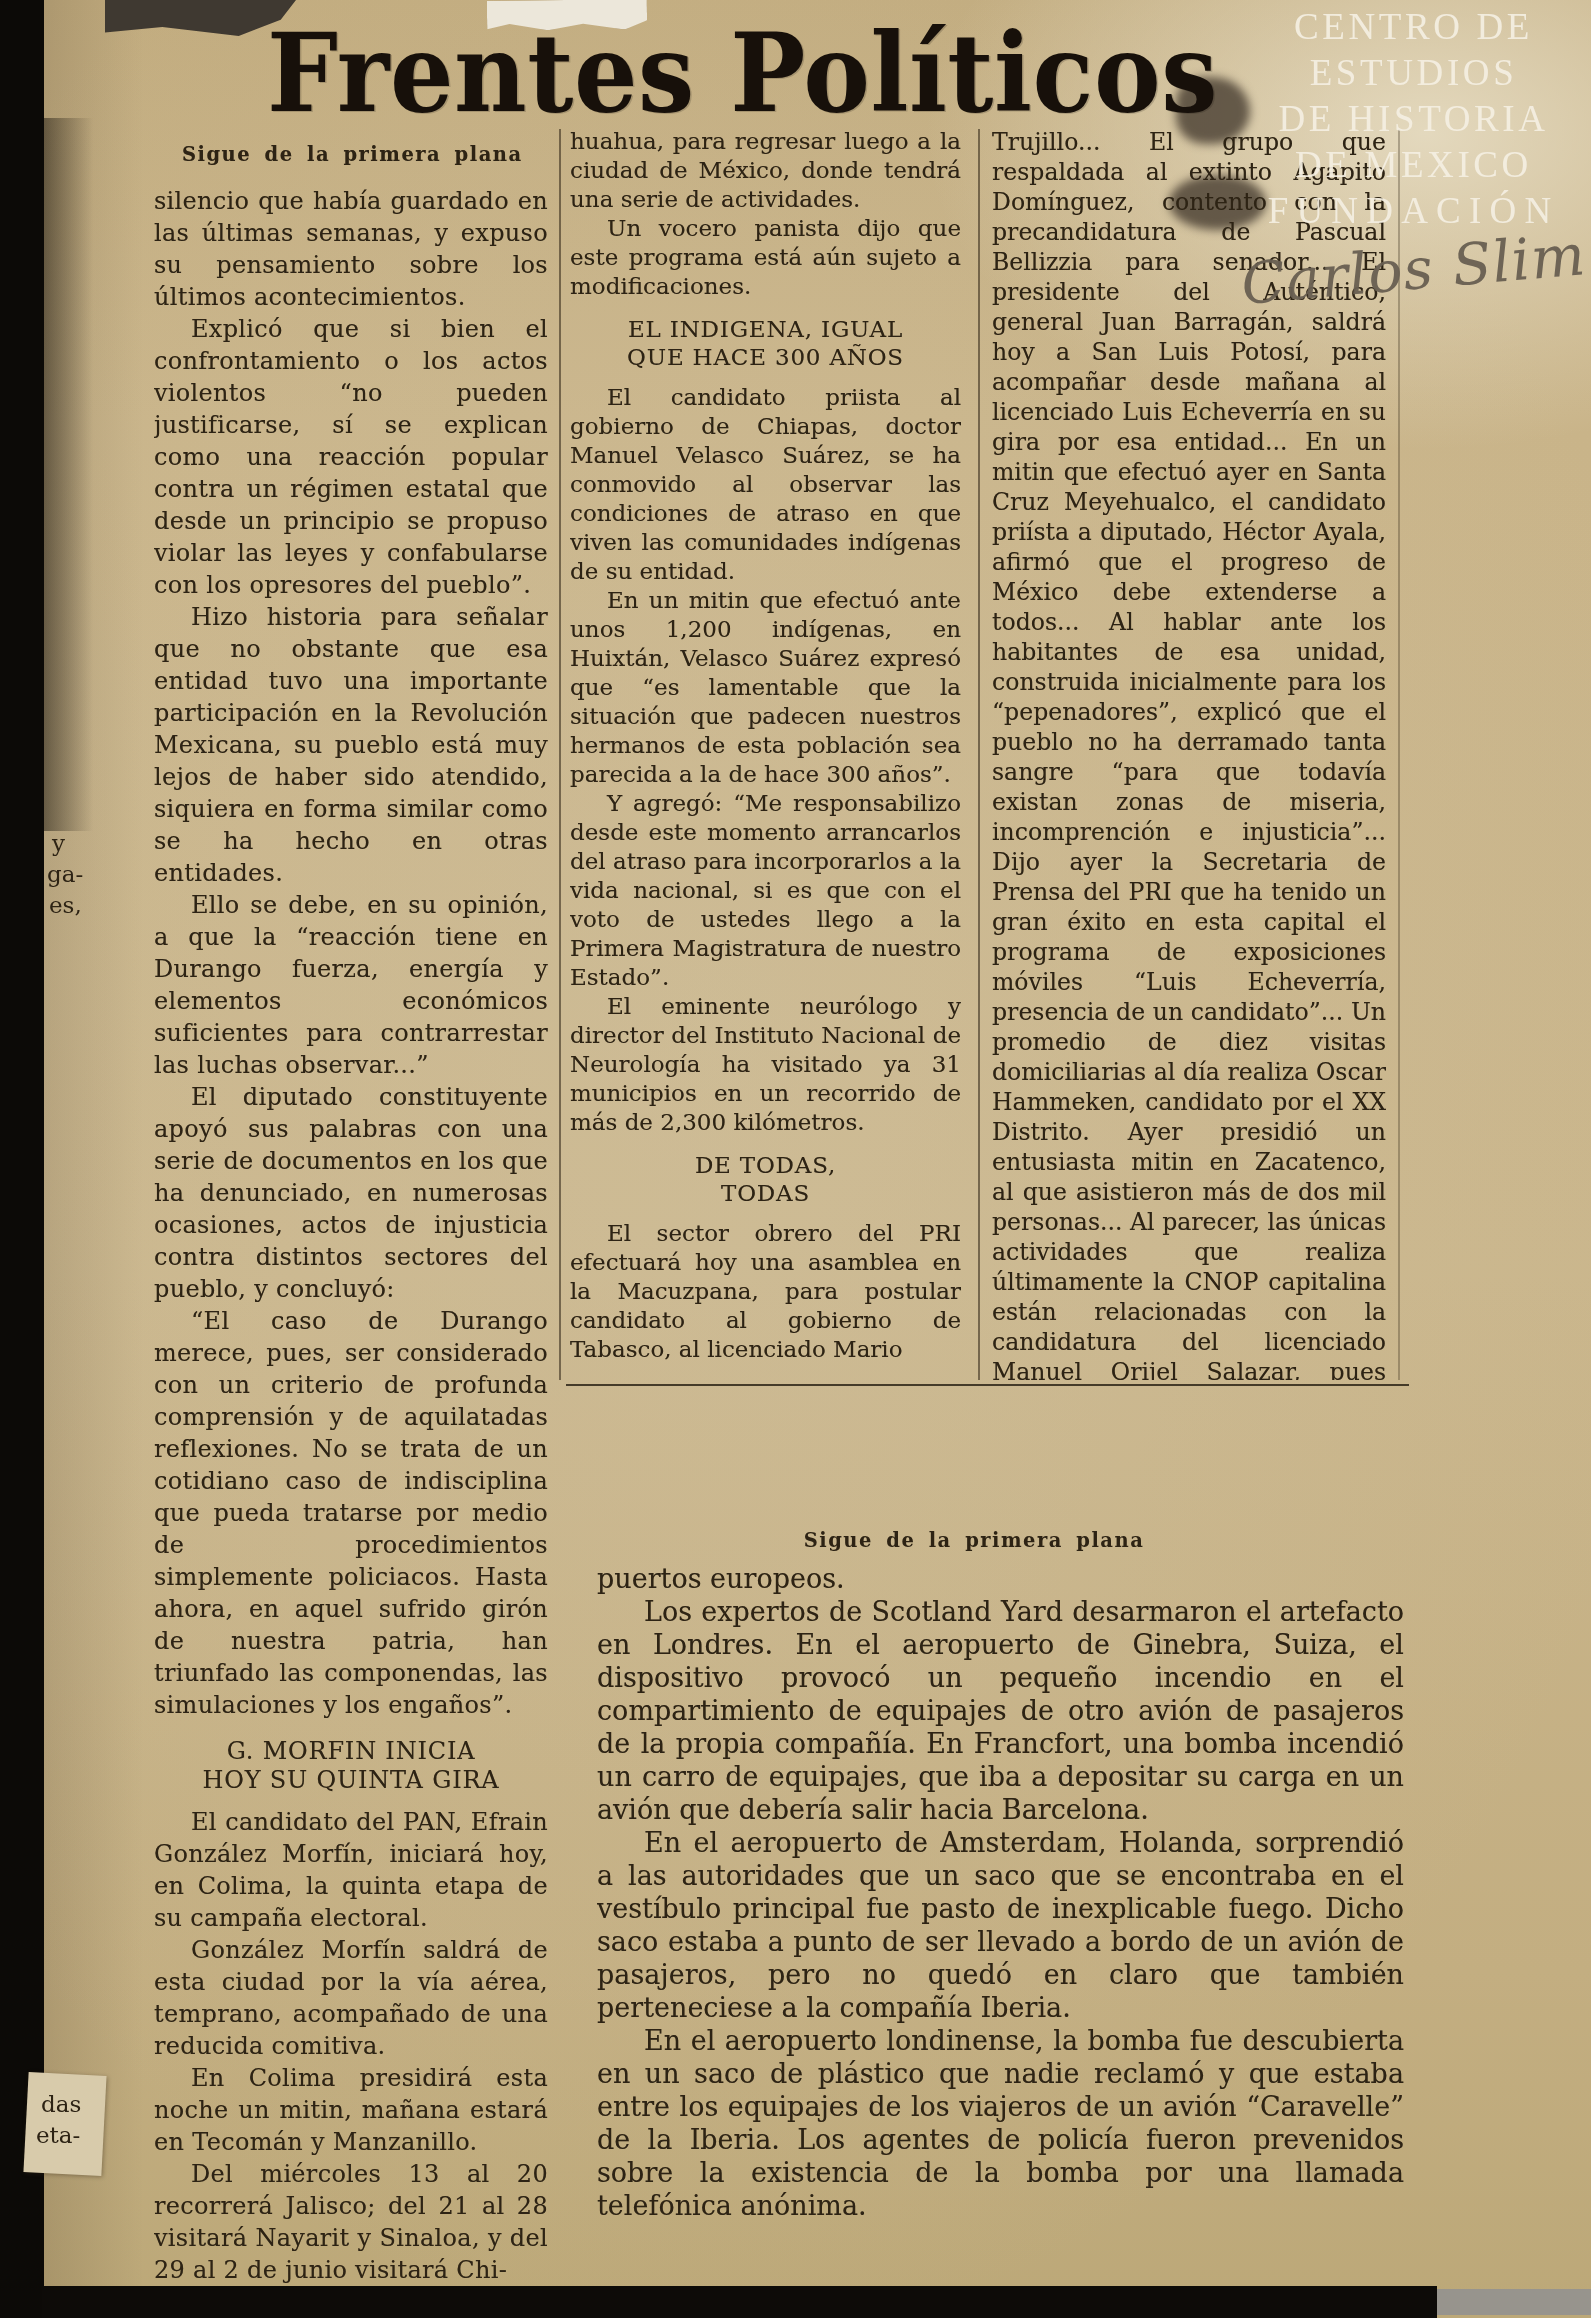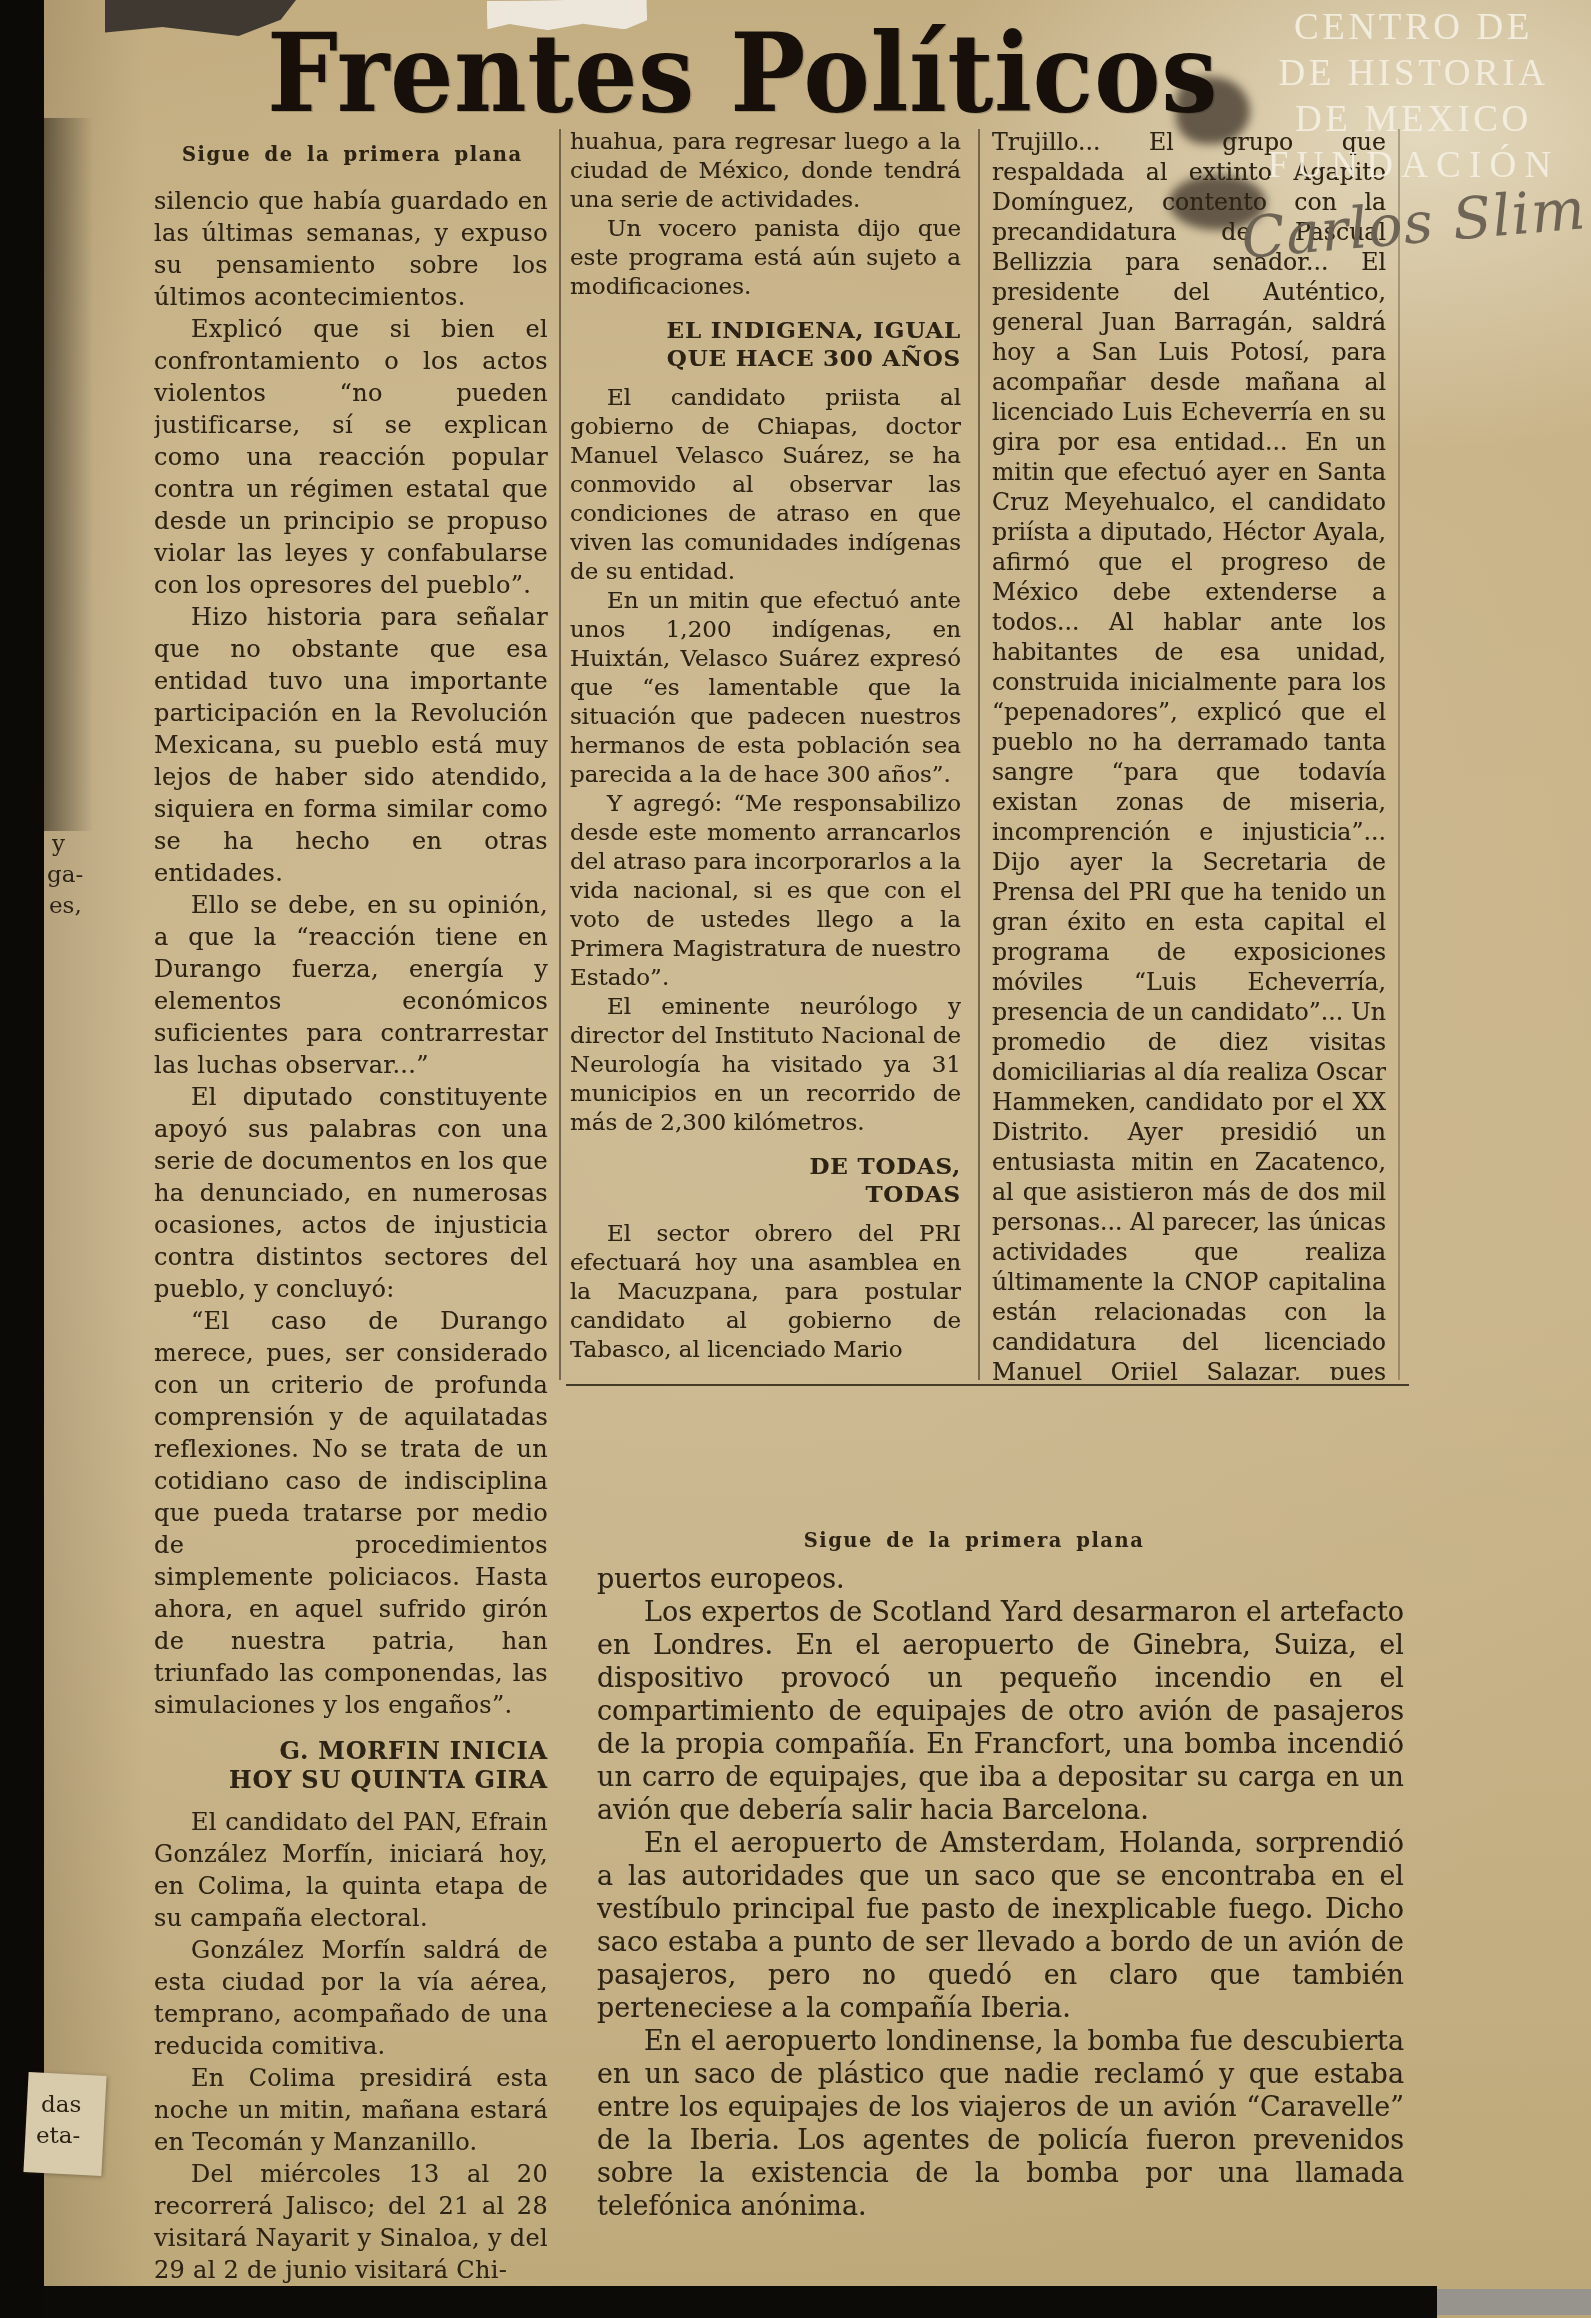--- a/index.html
+++ b/index.html
@@ -48,22 +48,22 @@
   
   .col { position:absolute; color:#2d2314; text-align:justify; overflow:hidden;
       text-shadow: 0 0 0.5px rgba(49,39,26,0.35); }
   .col p { margin:0; text-indent:37px; }
   .col p.noindent { text-indent:0; }
   .col1 { left:154px; top:139px; width:394px; height:2148px; font-size:24px; line-height:32px; letter-spacing:0.3px; }
   .col2 { left:570px; top:127px; width:391px; height:1251px; font-size:23px; line-height:29px; }
   .col3 { left:992px; top:127px; width:394px; height:1253px; font-size:23.6px; line-height:30px; }
   .continuation { font-size:19.5px; font-weight:bold; letter-spacing:1.5px; word-spacing:5.1px;
       padding-left:28px; margin-bottom:14.4px; text-align:left; white-space:nowrap; }
-  .subhead { font-weight:bold; white-space:pre-line; margin:15.4px 0 11.3px; font-size:1em;
-      letter-spacing:0.8px; text-align:right; line-height:1.2; }
+  .subhead { font-weight:normal; white-space:pre-line; margin:15.4px 0 11.3px; font-size:1em;
+      letter-spacing:0.8px; text-align:center; line-height:1.2; }
   .divider { position:absolute; width:1.5px; background: rgba(45,35,20,0.55); }
   .d1 { left:559px; top:129px; height:1251px; }
   .d2 { left:978px; top:129px; height:1251px; }
   .d3 { left:1398px; top:129px; height:1251px; background: rgba(45,35,20,0.3); }
 
   
   .hrule { position:absolute; left:566px; top:1384px; width:843px; height:2.1px; background: rgba(35,27,15,0.8); }
   .headline2 { position:absolute; left:569px; top:1406px; width:810px; text-align:center;
       font-weight:bold; font-size:50px; line-height:54px; color:#1c140b; letter-spacing:0.5px;
       text-shadow: 1px 1px 0 rgba(28,20,11,0.2); }
@@ -93,20 +93,21 @@
   <div class="edge-left"></div>
   <div class="edge-left-shadow"></div>
   <div class="dark-top-left"></div>
   <div class="torn-white"></div>
   <div class="smudge smudge1"></div>
   <div class="smudge smudge2"></div>
   <div class="chip"></div>
 
   <div class="watermark">
     <div class="wm-line">CENTRO DE</div>
+    <div class="wm-line">ESTUDIOS</div>
     <div class="wm-line">DE HISTORIA</div>
     <div class="wm-line">DE MEXICO</div>
     <div class="wm-line wm-spread">FUNDACIÓN</div>
     <div class="wm-signature">Carlos Slim</div>
   </div>
 
   <h1 class="masthead">Frentes Políticos</h1>
 
   <div class="col col1">
     <div class="continuation">Sigue de la primera plana</div>

